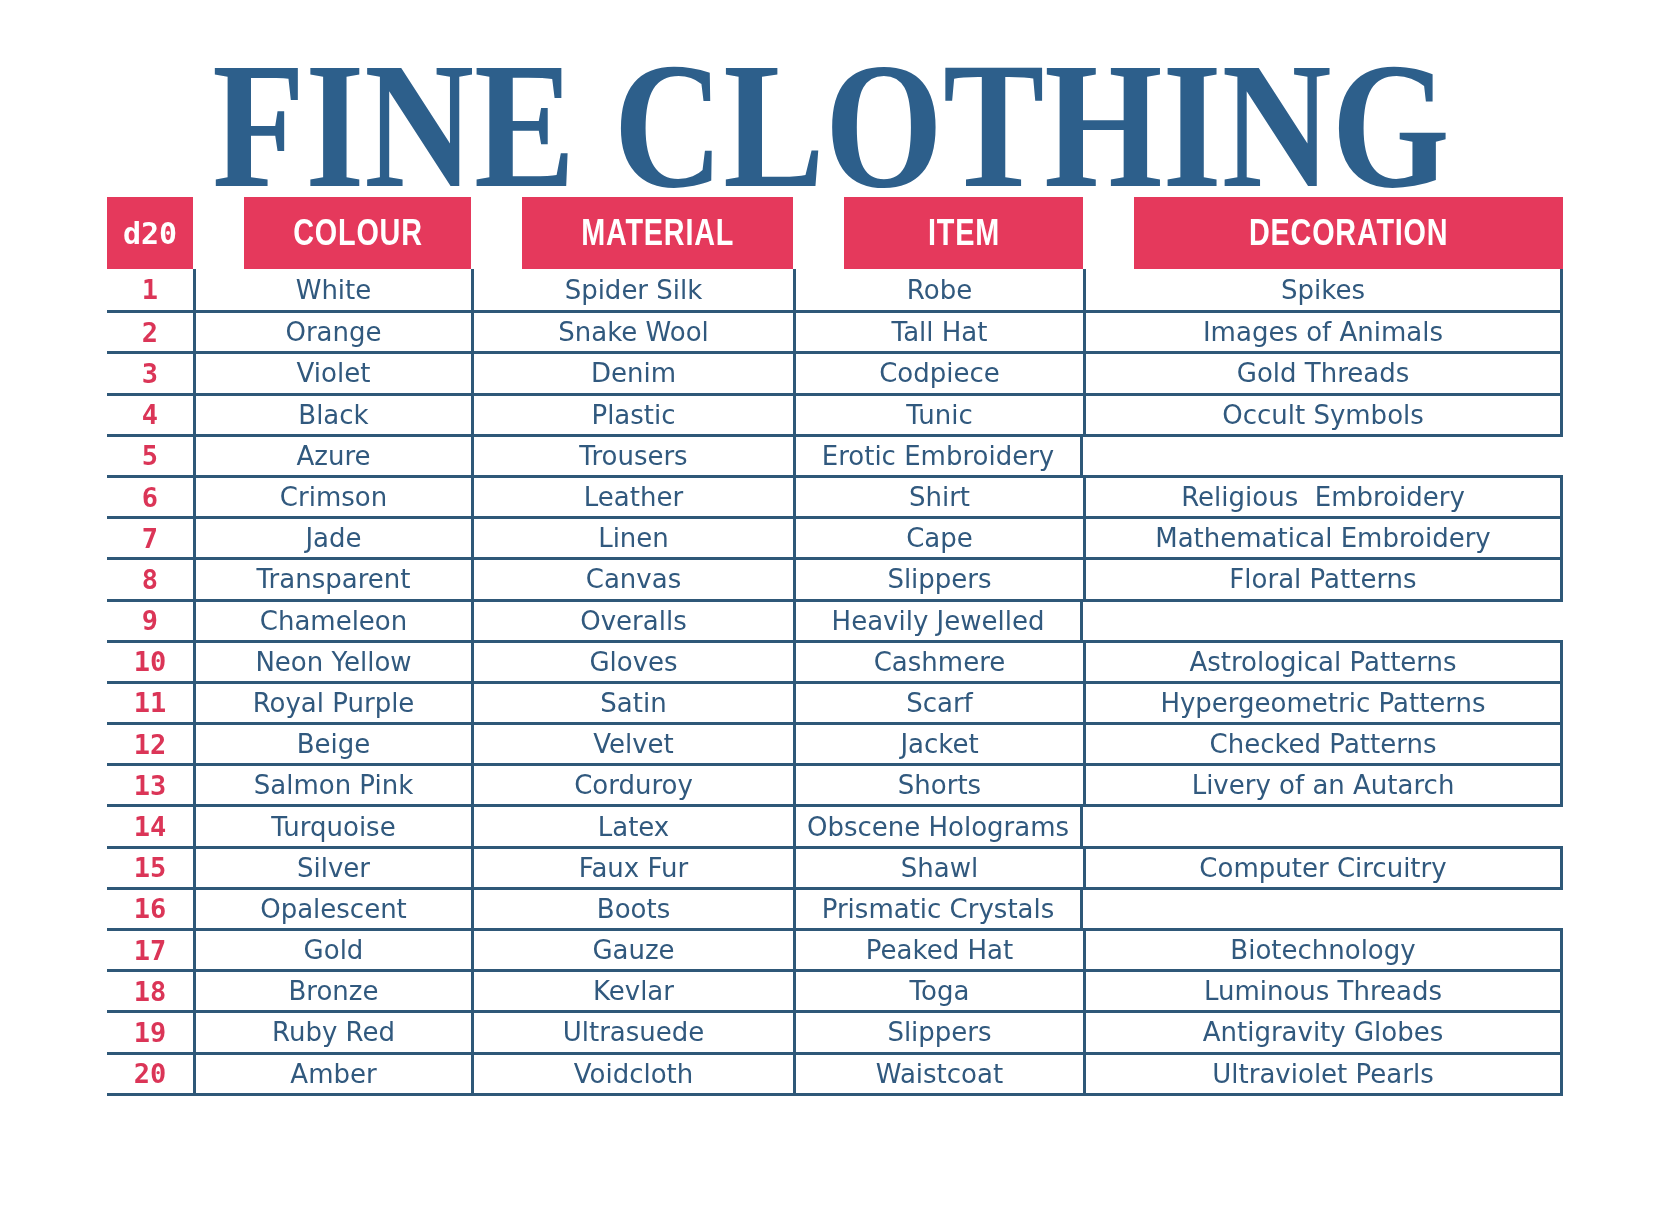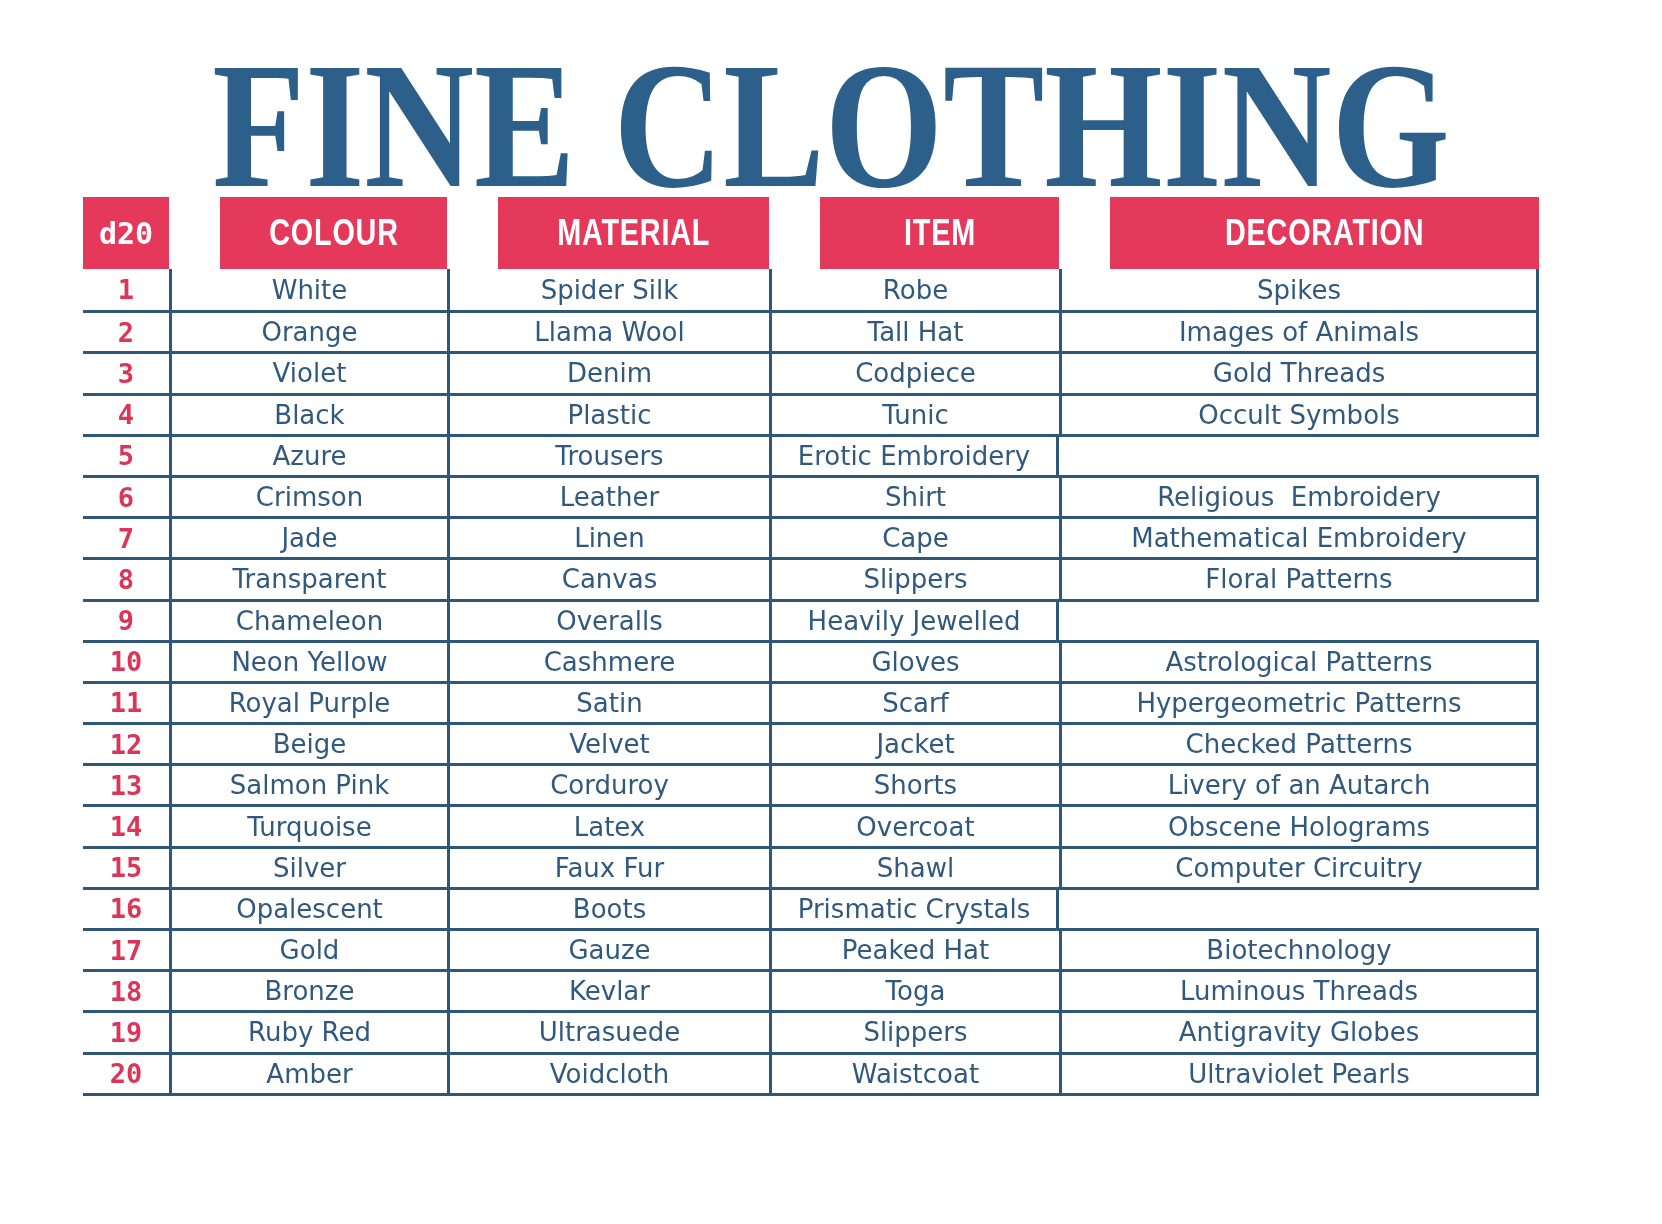--- a/index.html
+++ b/index.html
@@ -30,21 +30,21 @@
     font-weight:bold;
     font-size:152px;
     line-height:1;
     letter-spacing:0px;
     transform:scale(1,1.18);
     transform-origin:50% 0;
     white-space:nowrap;
   }
   .table{
     position:absolute;
-    left:83px; top:197px;
+    left:107px; top:197px;
     width:1456px;
   }
   .header{
     display:grid;
     grid-template-columns:86px 278px 322px 290px 480px;
     height:72px;
   }
   .hcell{
     background:var(--accent-red);
     display:flex; align-items:center; justify-content:center;
@@ -121,21 +121,21 @@
         <div class="row">
           <div class="cell c-d20">1</div>
           <div class="cell c-colour">White</div>
           <div class="cell c-material">Spider Silk</div>
           <div class="cell c-item">Robe</div>
           <div class="cell c-decoration">Spikes</div>
         </div>
         <div class="row">
           <div class="cell c-d20">2</div>
           <div class="cell c-colour">Orange</div>
-          <div class="cell c-material">Llama Wool</div>
+          <div class="cell c-material">Snake Wool</div>
           <div class="cell c-item">Tall Hat</div>
           <div class="cell c-decoration">Images of Animals</div>
         </div>
         <div class="row">
           <div class="cell c-d20">3</div>
           <div class="cell c-colour">Violet</div>
           <div class="cell c-material">Denim</div>
           <div class="cell c-item">Codpiece</div>
           <div class="cell c-decoration">Gold Threads</div>
         </div>
@@ -175,22 +175,22 @@
         </div>
         <div class="row">
           <div class="cell c-d20">9</div>
           <div class="cell c-colour">Chameleon</div>
           <div class="cell c-item">Overalls</div>
           <div class="cell c-decoration">Heavily Jewelled</div>
         </div>
         <div class="row">
           <div class="cell c-d20">10</div>
           <div class="cell c-colour">Neon Yellow</div>
+          <div class="cell c-item">Gloves</div>
           <div class="cell c-material">Cashmere</div>
-          <div class="cell c-item">Gloves</div>
           <div class="cell c-decoration">Astrological Patterns</div>
         </div>
         <div class="row">
           <div class="cell c-d20">11</div>
           <div class="cell c-colour">Royal Purple</div>
           <div class="cell c-material">Satin</div>
           <div class="cell c-item">Scarf</div>
           <div class="cell c-decoration">Hypergeometric Patterns</div>
         </div>
         <div class="row">
@@ -204,21 +204,20 @@
           <div class="cell c-d20">13</div>
           <div class="cell c-colour">Salmon Pink</div>
           <div class="cell c-material">Corduroy</div>
           <div class="cell c-item">Shorts</div>
           <div class="cell c-decoration">Livery of an Autarch</div>
         </div>
         <div class="row">
           <div class="cell c-d20">14</div>
           <div class="cell c-colour">Turquoise</div>
           <div class="cell c-material">Latex</div>
-          <div class="cell c-item">Overcoat</div>
           <div class="cell c-decoration">Obscene Holograms</div>
         </div>
         <div class="row">
           <div class="cell c-d20">15</div>
           <div class="cell c-colour">Silver</div>
           <div class="cell c-material">Faux Fur</div>
           <div class="cell c-item">Shawl</div>
           <div class="cell c-decoration">Computer Circuitry</div>
         </div>
         <div class="row">

